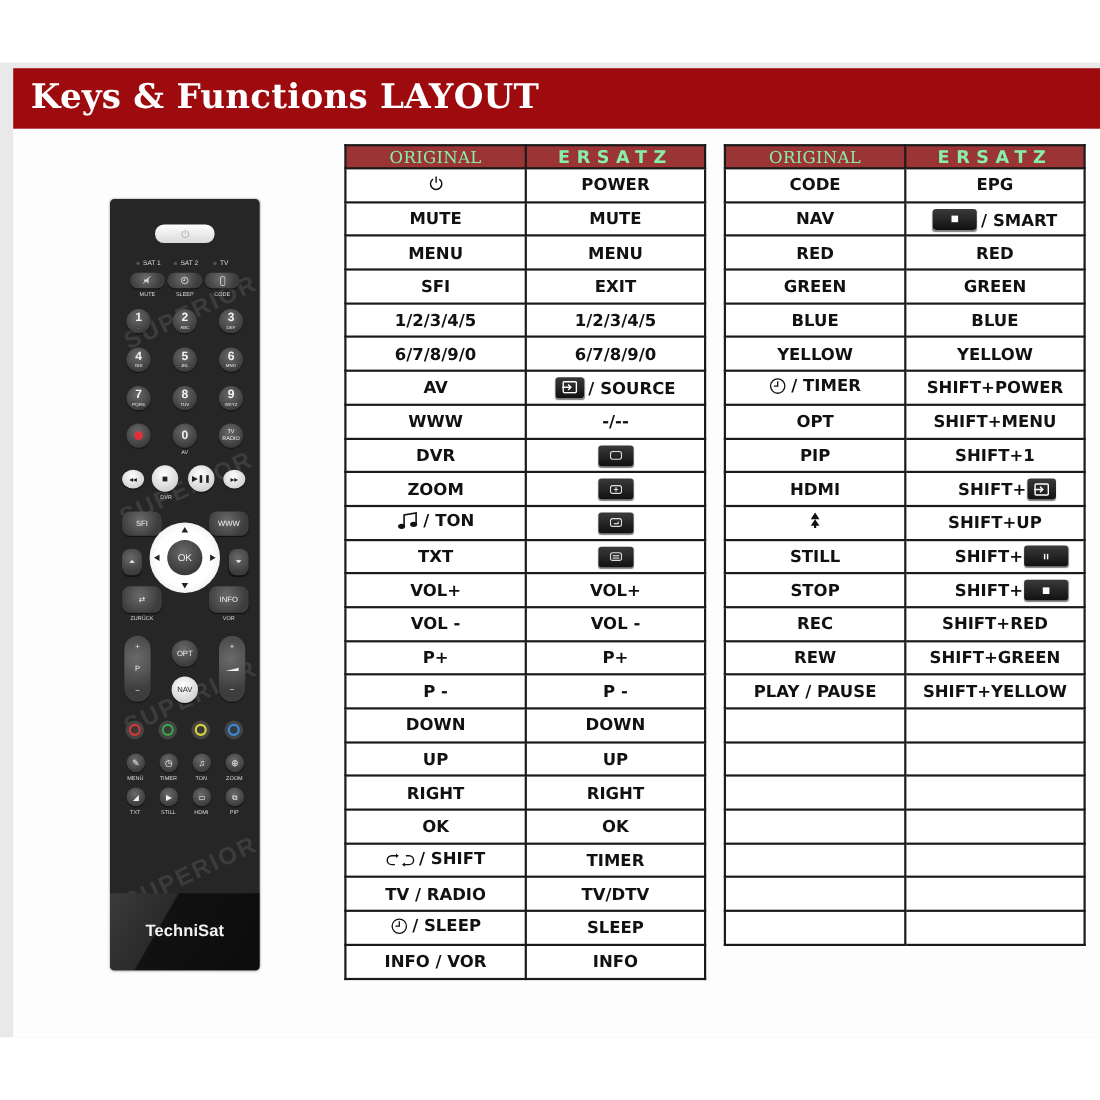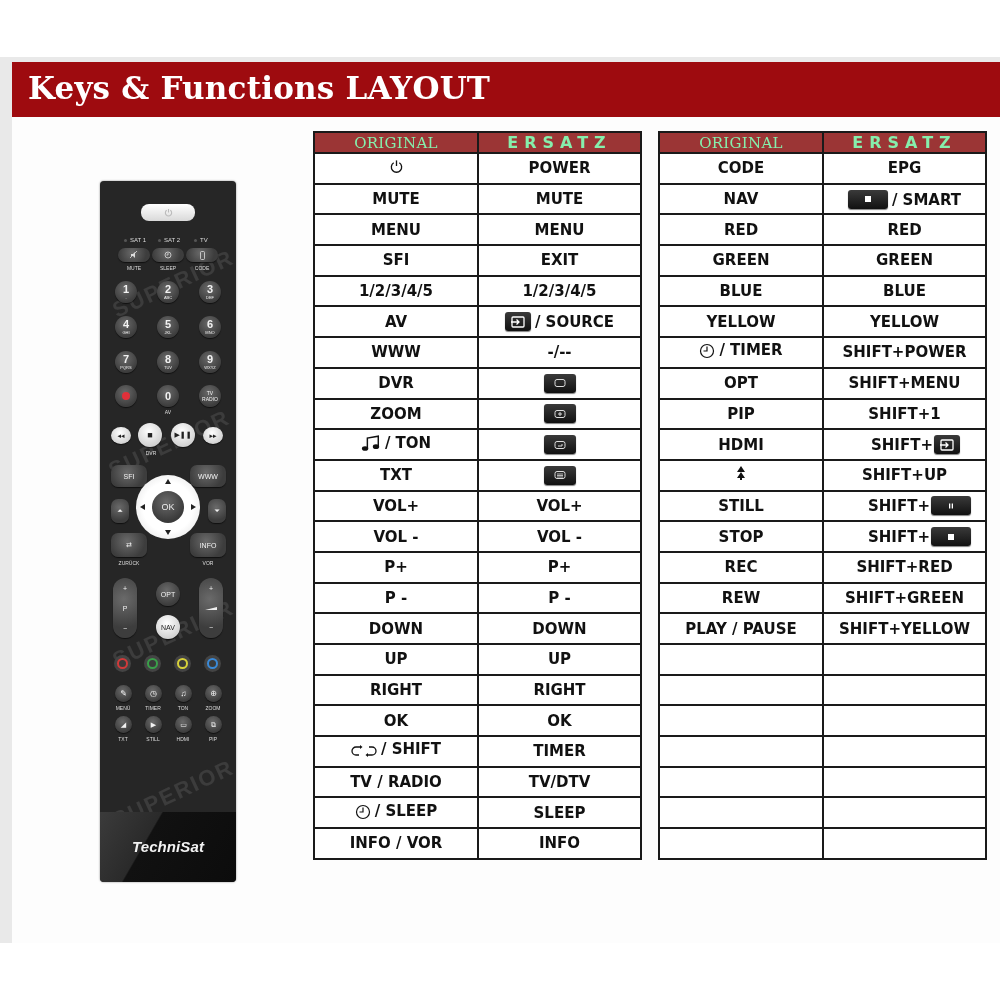--- a/index.html
+++ b/index.html
@@ -22,21 +22,21 @@
   table.map col.c1 { width: 164px; } table.map col.c2 { width: 163px; }
 
   .cell-flex { display: inline-flex; align-items: flex-end; gap: 4px; }
   .keycap { display: inline-flex; align-items: center; justify-content: center; width: 32px; height: 19px; border-radius: 3px; background: linear-gradient(#3a3a3a, #111); box-shadow: 0 1px 1px rgba(0,0,0,0.5); vertical-align: middle; }
   .keycap.wide { width: 40px; }
   .keycap svg { display: block; }
 
   
   .remote { position: absolute; left: 100px; top: 181px; width: 136px; height: 701px; border-radius: 4px; background: #262626; box-shadow: 0 0 2px rgba(0,0,0,0.5); overflow: hidden; }
   .remote .foot { position: absolute; left: 0; bottom: 0; width: 136px; height: 70px; background: linear-gradient(120deg, #3b3b3b 0%, #2a2a2a 35%, #111 36%, #0c0c0c 100%); }
-  .brand { position: absolute; left: 0; right: 0; bottom: 27px; text-align: center; color: #f3f3f3; font-family: "Liberation Sans", sans-serif; font-weight: bold; font-size: 15px; letter-spacing: 0.1px; font-style: italic; }
+  .brand { position: absolute; left: 0; right: 0; bottom: 27px; text-align: center; color: #f3f3f3; font-family: "Liberation Sans", sans-serif; font-weight: bold; font-size: 15px; letter-spacing: 0.1px; }
   .power-key { position: absolute; left: 41px; top: 23px; width: 54px; height: 17px; border-radius: 8px; background: linear-gradient(#ffffff, #d9d9d9); display: flex; align-items: center; justify-content: center; }
   .led-lbl { position: absolute; top: 56px; font-size: 6px; color: #ddd; font-family: "Liberation Sans", sans-serif; }
   .led-dot { display: inline-block; width: 3px; height: 3px; border-radius: 50%; background: #555; margin-right: 3px; vertical-align: middle; }
   .rk { position: absolute; display: flex; align-items: center; justify-content: center; color: #f2f2f2; font-family: "Liberation Sans", sans-serif; background: radial-gradient(circle at 45% 35%, #6a6a6a, #3d3d3d 70%); box-shadow: 0 1px 1px rgba(0,0,0,0.6); }
   .rk.round { border-radius: 50%; }
   .rk.pill { border-radius: 7px; }
   .rk.light { background: radial-gradient(circle at 45% 35%, #ffffff, #d0d0d0 75%); color: #222; }
   .num { width: 22px; height: 22px; flex-direction: column; line-height: 1; }
   .num .d { font-size: 11px; font-weight: bold; }
   .num .s { font-size: 4px; margin-top: 1px; }
@@ -299,20 +299,24 @@
       </tr>
     <tr>
         <td>SFI</td>
         <td>EXIT</td>
       </tr>
     <tr>
         <td>1/2/3/4/5</td>
         <td>1/2/3/4/5</td>
       </tr>
     <tr>
+        <td>6/7/8/9/0</td>
+        <td>6/7/8/9/0</td>
+      </tr>
+    <tr>
       <td>AV</td>
       <td><span class="cell-flex">
             <span class="keycap" style="width:26px;">
               <svg width="14" height="12">
                 <use href="#i-source"></use>
               </svg>
             </span>
             <span>/ SOURCE</span>
           </span></td>
     </tr>

